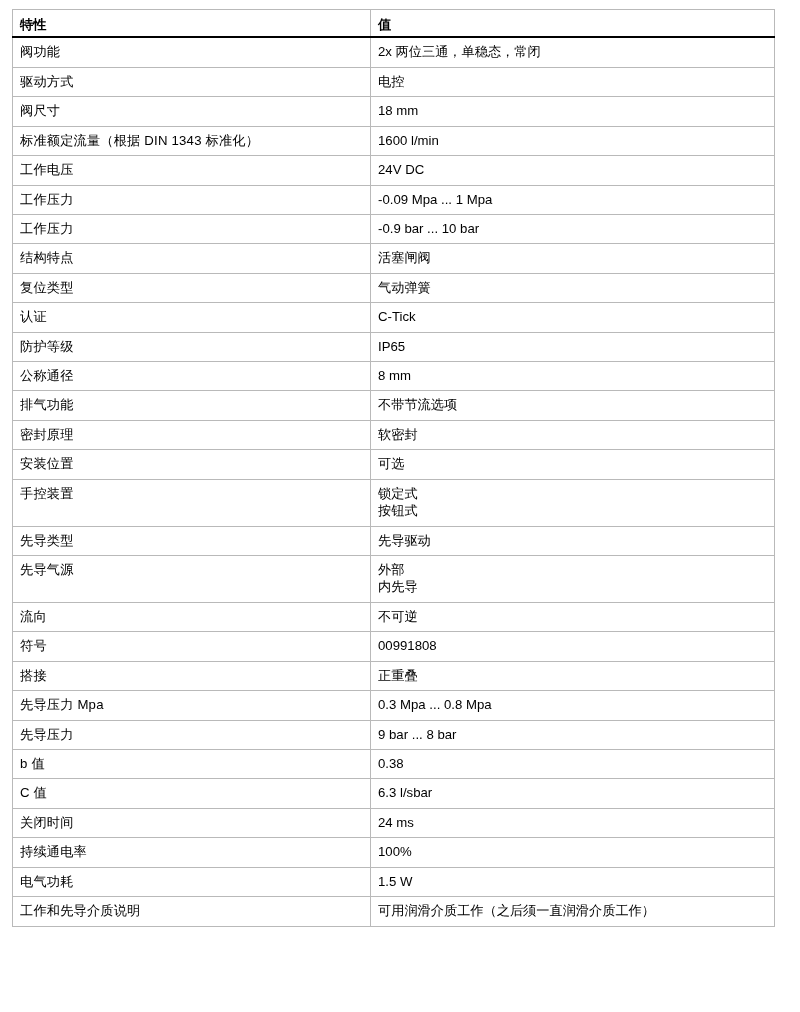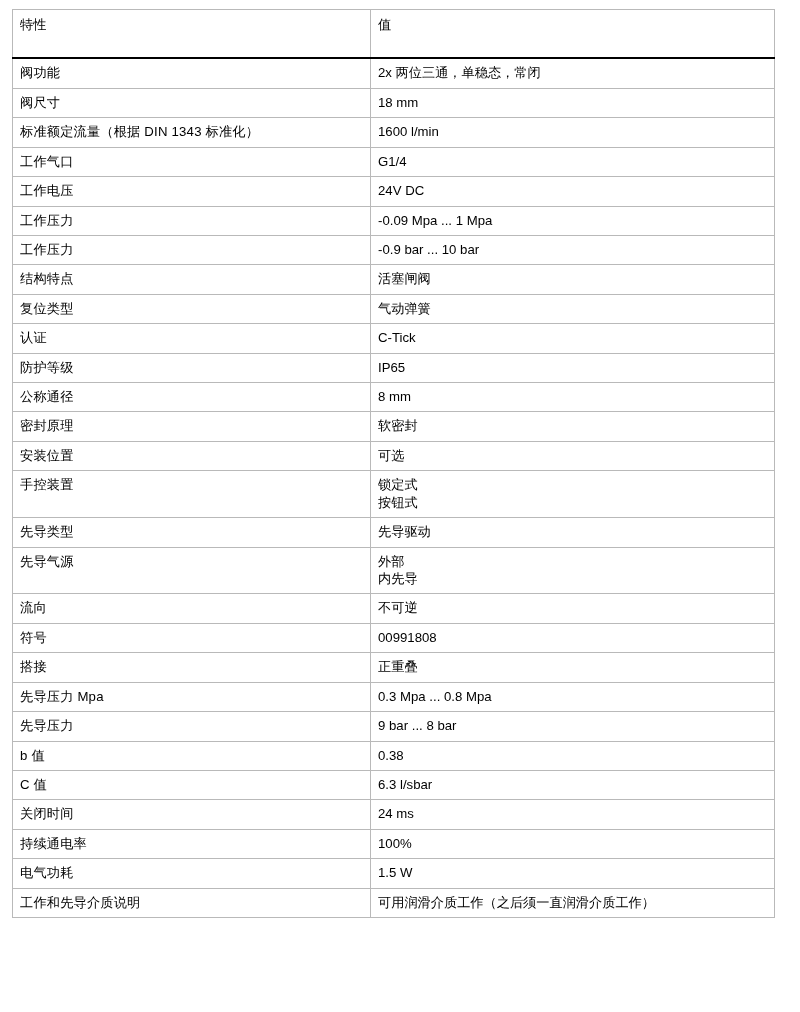--- a/index.html
+++ b/index.html
@@ -26,23 +26,23 @@
     border: 1px solid #b9b9b9;
     padding: 5px 7px 6px 7px;
     font-size: 13.2px;
     line-height: 1.32;
     vertical-align: top;
     text-align: left;
     font-weight: normal;
   }
   .spec-table thead th {
     border-bottom: 2px solid #000000;
-    font-weight: normal;
+    font-weight: bold;
     padding-top: 6px;
-    padding-bottom: 24px;
+    padding-bottom: 3px;
   }
   .spec-table tbody tr td:first-child {
     letter-spacing: 0.2px;
   }
   .spec-table td.multiline {
     white-space: pre-line;
   }
   .bold-val {
     font-weight: bold;
     margin-left: 40px;
@@ -61,30 +61,30 @@
       <th>特性</th>
       <th>值</th>
     </tr>
   </thead>
   <tbody id="table-body">
       <tr>
         <td>阀功能</td>
         <td>2x 两位三通，单稳态，常闭</td>
       </tr>
       <tr>
+        <td>驱动方式</td>
+        <td>电控</td>
+      </tr>
+      <tr>
         <td>阀尺寸</td>
         <td>18 mm</td>
       </tr>
       <tr>
         <td>标准额定流量（根据 DIN 1343 标准化）</td>
         <td>1600 l/min</td>
-      </tr>
-      <tr>
-        <td>工作气口</td>
-        <td>G1/4</td>
       </tr>
       <tr>
         <td>工作电压</td>
         <td>24V DC</td>
       </tr>
       <tr>
         <td>工作压力</td>
         <td>-0.09 Mpa ... 1 Mpa</td>
       </tr>
       <tr>
@@ -103,20 +103,24 @@
         <td>认证</td>
         <td>C-Tick</td>
       </tr>
       <tr>
         <td>防护等级</td>
         <td>IP65</td>
       </tr>
       <tr>
         <td>公称通径</td>
         <td>8 mm</td>
+      </tr>
+      <tr>
+        <td>排气功能</td>
+        <td>不带节流选项</td>
       </tr>
       <tr>
         <td>密封原理</td>
         <td>软密封</td>
       </tr>
       <tr>
         <td>安装位置</td>
         <td>可选</td>
       </tr>
       <tr>

